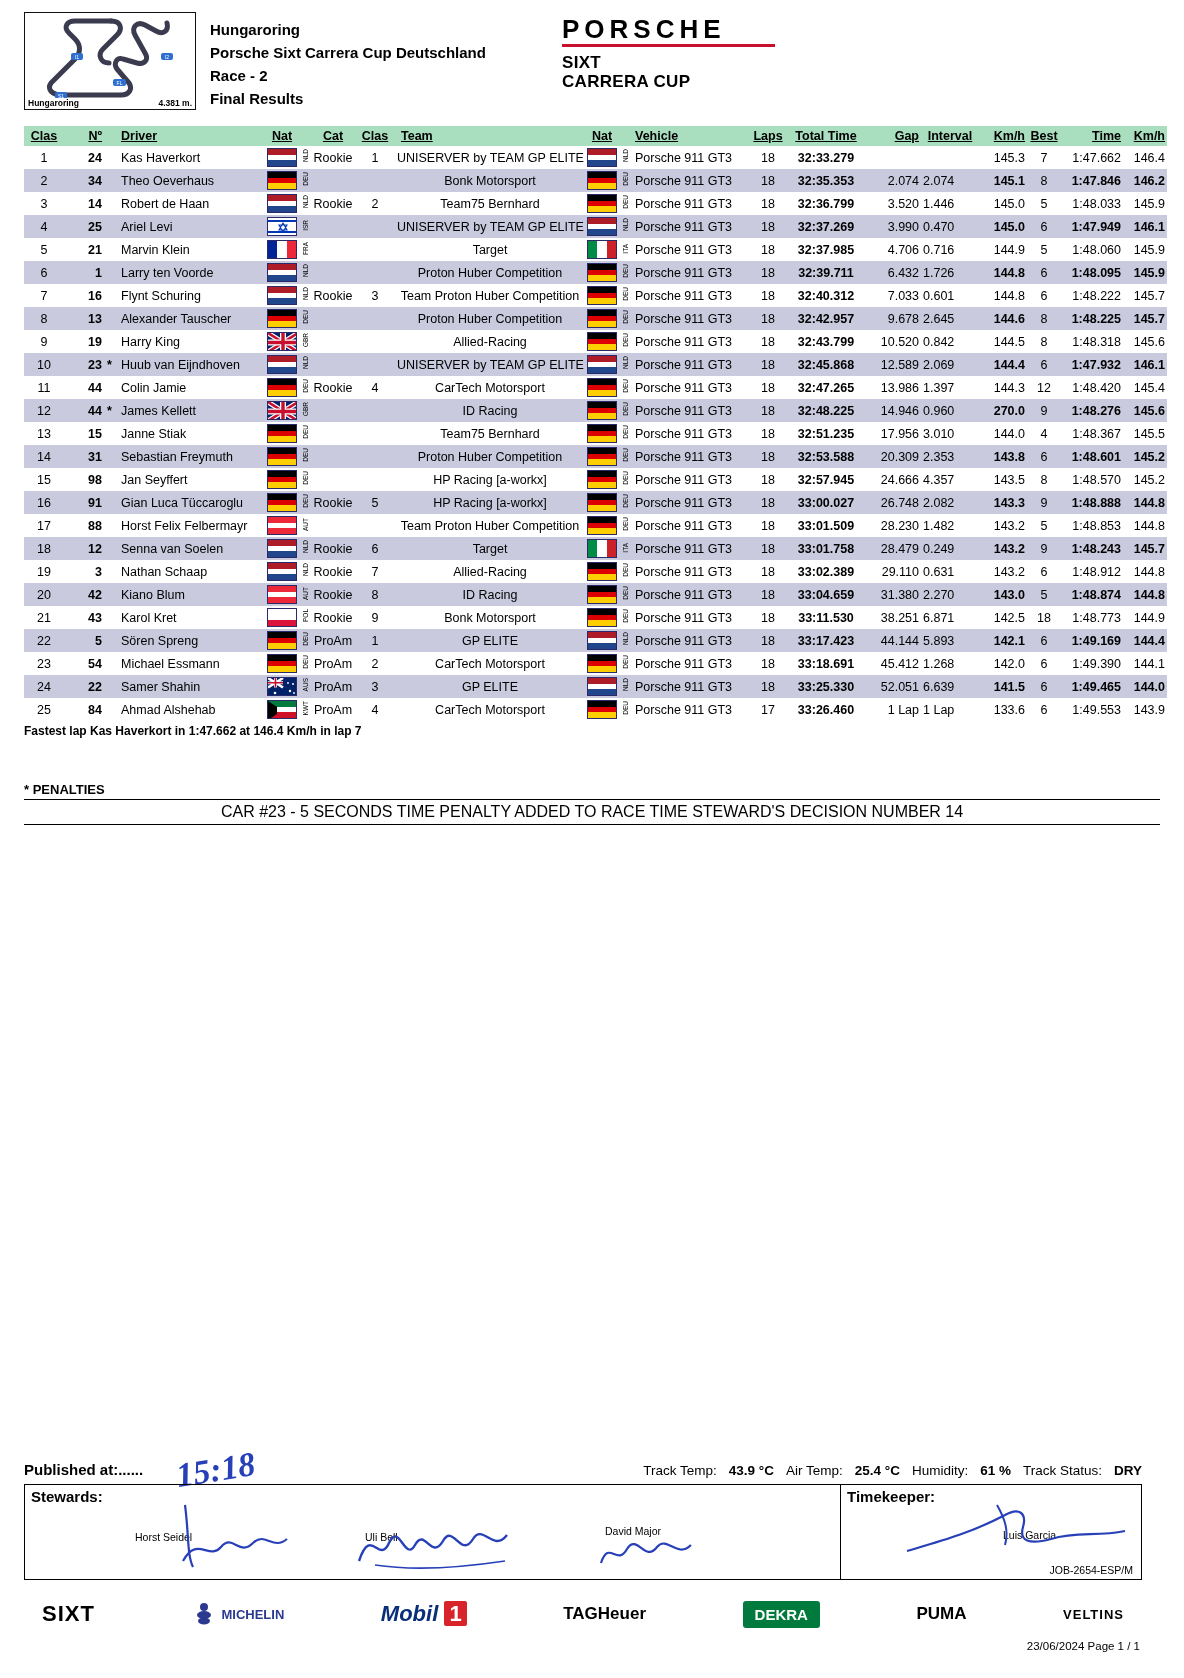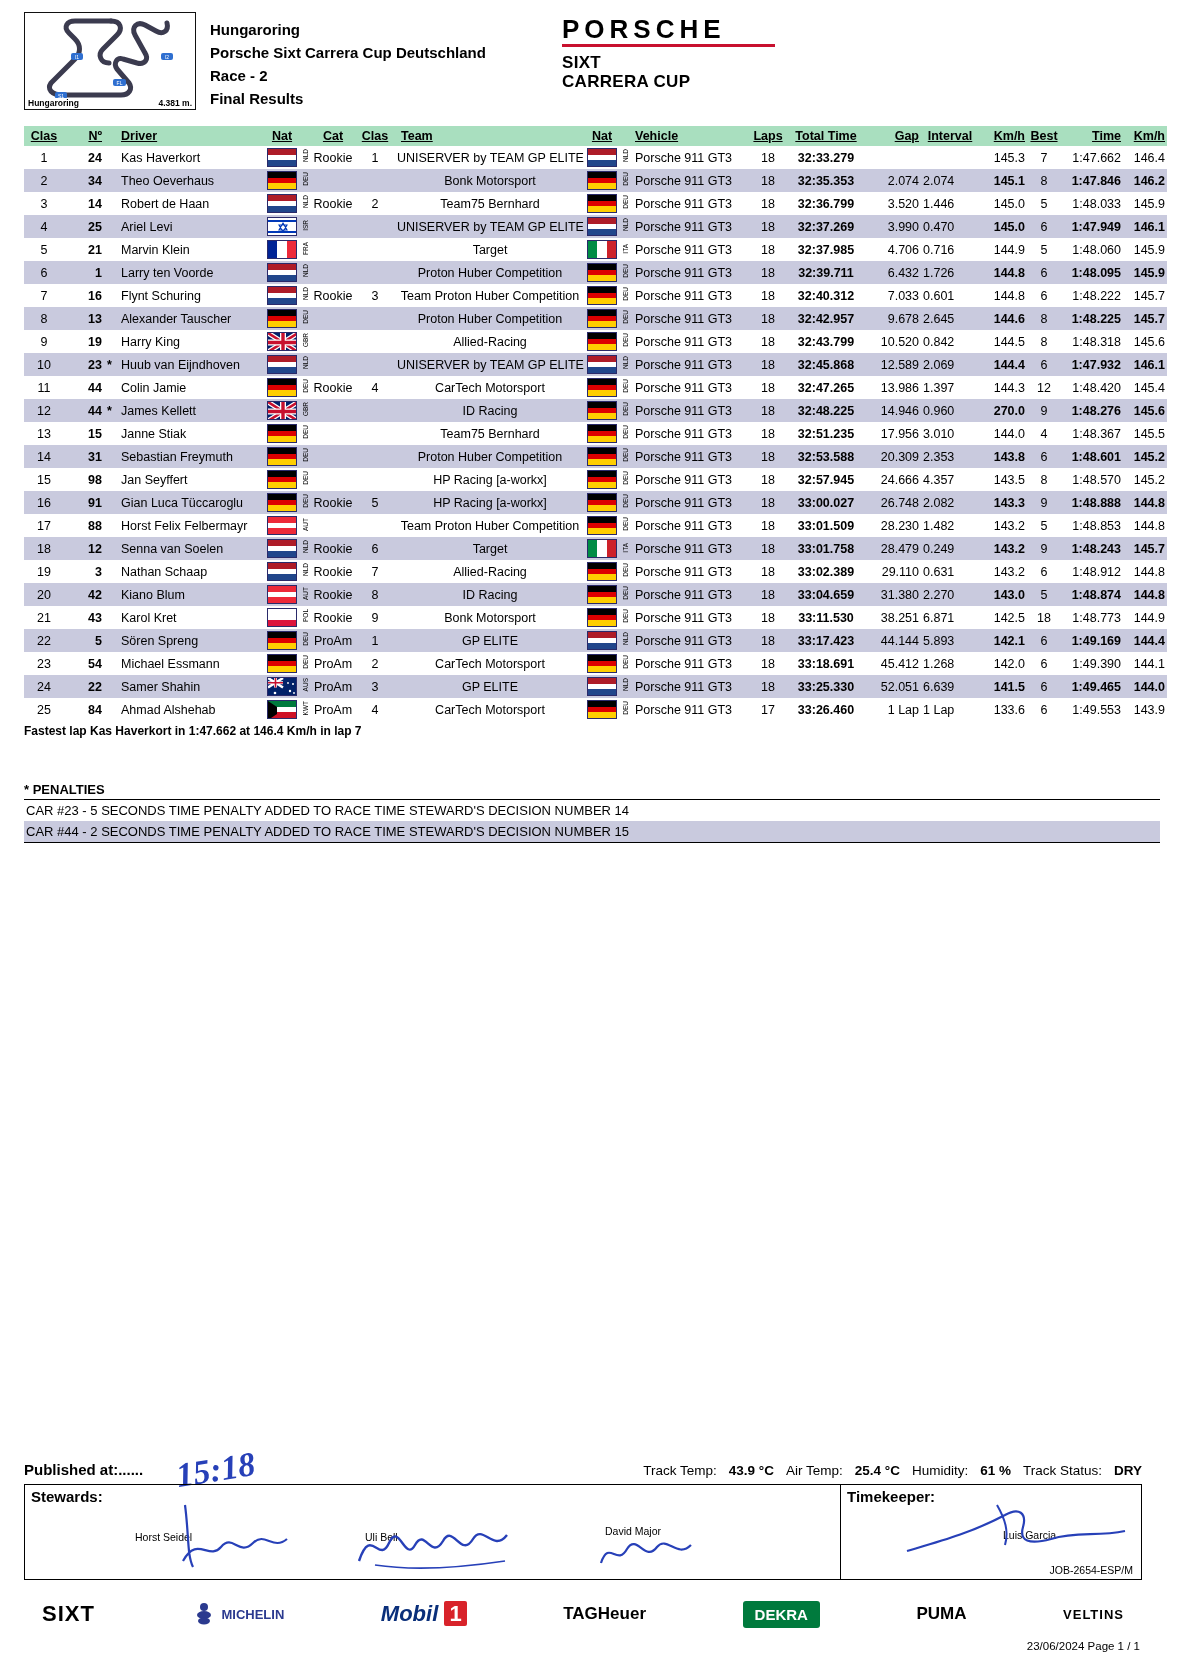--- a/index.html
+++ b/index.html
@@ -80,21 +80,21 @@
   
   .flag { width:30px; height:19px; display:inline-block; border:1px solid #2a2a6a; position:relative; overflow:hidden; vertical-align:middle;}
   .flag i { position:absolute; left:0; width:100%; display:block; }
   .natcode { font-size:6.5px; writing-mode:vertical-rl; transform:rotate(180deg); letter-spacing:0px; display:inline-block; line-height:9px;}
 
   .fastest { font-size:12px; font-weight:bold; margin-top:3px; }
 
   
   .pen-title { font-size:13px; font-weight:bold; margin-top:44px; }
   .pen-rule { border-top:1.5px solid #000; margin-top:2px; }
-  .pen-line { font-size:13px; padding:3px 2px; }
+  .pen-line { font-size:16px; padding:3px 2px;text-align:center; }
   .pen-line.shade { background:#c9cade; }
   .pen-rule-bot { border-top:1px solid #000; }
 
   
   .footer { position:absolute; left:24px; right:42px; bottom:26px; }
   .pubrow { display:flex; align-items:flex-end; font-size:15px; font-weight:bold; padding-bottom:6px; }
   .pubrow .pub-label { white-space:nowrap; }
   .pub-dots { flex:0 0 auto; }
   .pubtime {
     position:absolute; left:152px; top:-10px;
@@ -765,21 +765,20 @@
           <td class="c-kmh2">143.9</td>
         </tr>
       </tbody>
   </table>
 
   <div class="fastest">Fastest lap Kas Haverkort in 1:47.662 at 146.4 Km/h in lap 7</div>
 
   <div class="pen-title">* PENALTIES</div>
   <div class="pen-rule"></div>
   <div class="pen-line">CAR #23 - 5 SECONDS TIME PENALTY ADDED TO RACE TIME STEWARD'S DECISION NUMBER 14</div>
-  <div class="pen-line shade">CAR #44 - 2 SECONDS TIME PENALTY ADDED TO RACE TIME STEWARD'S DECISION NUMBER 15</div>
   <div class="pen-rule-bot"></div>
 
   <div class="footer">
     <div class="pubrow">
       <span class="pub-label">Published at:</span>
       <span class="pub-dots">......</span>
       <span class="pubtime">15:18</span>
       <span class="conds">
         <span class="lbl">Track Temp:</span>
         <span class="val">43.9 °C</span>

